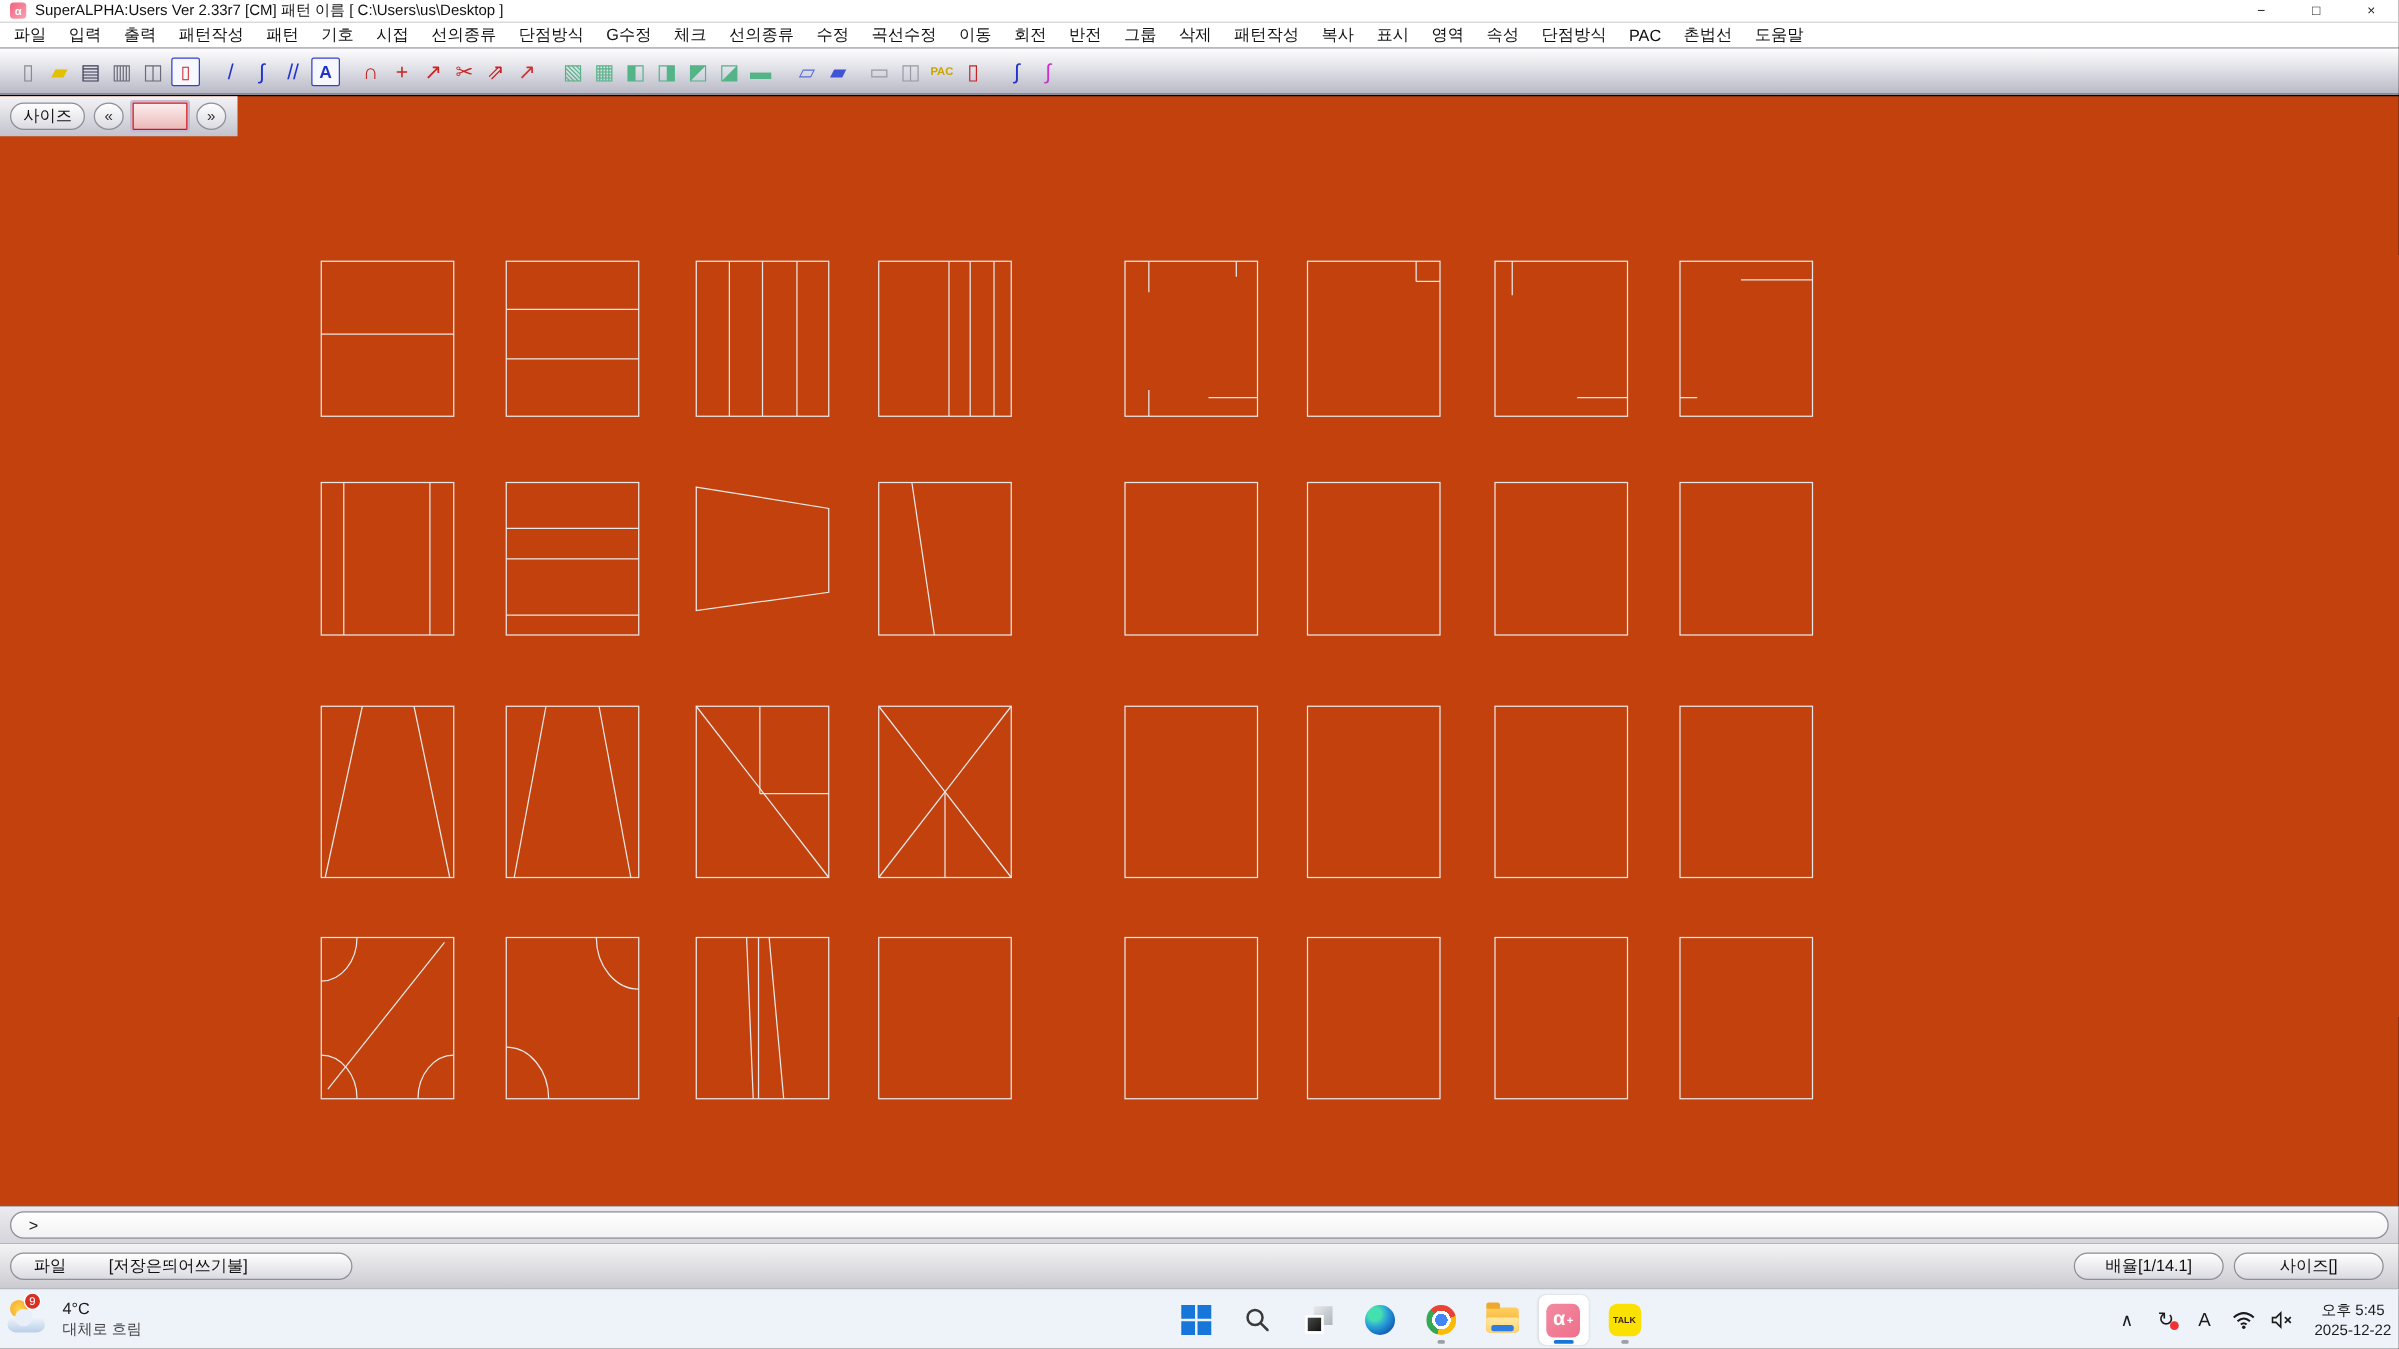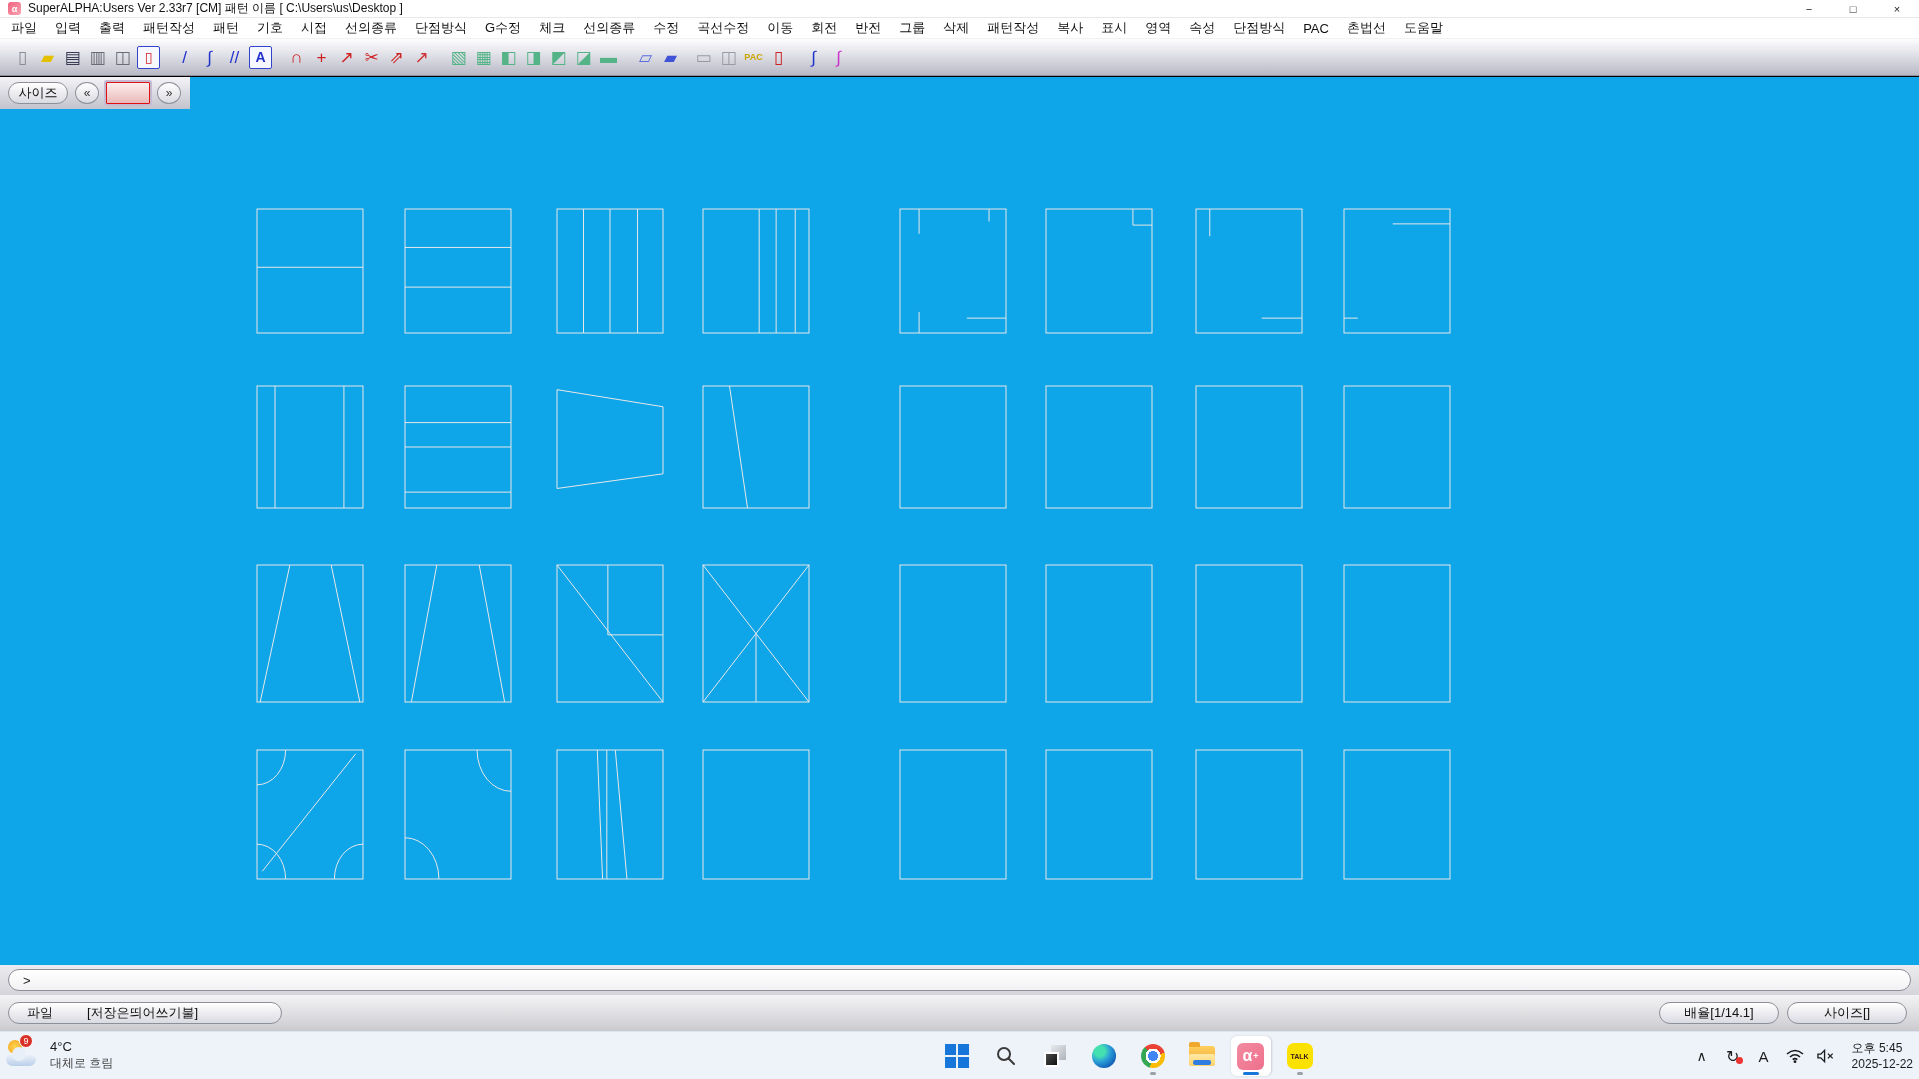--- a/index.html
+++ b/index.html
@@ -28,21 +28,21 @@
     background:linear-gradient(180deg,#fdfdfe 0%,#e3e3ea 40%,#b9b9c6 100%);
     border-top:1px solid #f2f2f6; border-bottom:1px solid #8f8f9c;
     display:flex; align-items:center; padding-left:10px; }
   .tool-icon { width:25px; height:27px; display:flex; align-items:center; justify-content:center;
     font-size:17px; line-height:1; flex:0 0 auto; }
   .tool-icon.boxed { width:23px; height:23px; border:1px solid #3344cc; background:#f7f7ff;
     border-radius:2px; margin:0 2px; font-size:14px; font-weight:bold; }
   .tool-icon.small { font-size:9px; font-weight:bold; letter-spacing:0; }
 
   
-  .canvas-area { position:absolute; top:77px; left:0; width:1919px; height:888px; background:#0ea5e9; }
+  .canvas-area { position:absolute; top:77px; left:0; width:1919px; height:888px; background:#c2410c; }
   .sizebar-strip { position:absolute; top:0; left:0; width:190px; height:32px;
     background:linear-gradient(180deg,#f4f4f7 0%,#d6d6de 60%,#c3c3cd 100%);
     display:flex; align-items:center; gap:7px; padding-left:8px; }
   .pill { background:linear-gradient(180deg,#ffffff,#dadae2); border:1px solid #8f8f9a;
     border-radius:11px; height:22px; display:flex; align-items:center; justify-content:center;
     font-size:13px; color:#111; }
   .size-pill { width:60px; }
   .nav-pill { width:24px; border-radius:50%; font-size:12px; color:#333; }
   .size-box { width:44px; height:22px; background:linear-gradient(180deg,#fdeeee,#eab9b9);
     border:1px solid #dd1111; box-shadow:0 0 0 2px #c6bad2; border-radius:1px; }
@@ -115,21 +115,21 @@
   .ico-kakao { width:26px; height:26px; border-radius:7px; background:#fae100; color:#3a1d1d;
     font-size:7px; font-weight:bold; display:flex; align-items:center; justify-content:center; }
 
   .tray { position:absolute; right:6px; top:0; height:48px; display:flex; align-items:center; gap:13px;
     color:#1b1b1b; }
   .tray-ico { font-size:14px; display:flex; align-items:center; justify-content:center;
     position:relative; width:18px; height:20px; }
   .sync-dot { position:absolute; right:-1px; bottom:2px; width:7px; height:7px; border-radius:50%;
     background:#e33; }
   .ime { font-size:15px; }
-  .clock { text-align:left; font-size:12px; line-height:1.35; margin-left:4px; }
+  .clock { text-align:center; font-size:12px; line-height:1.35; margin-left:4px; }
 </style>
 </head>
 <body>
 
 <div class="titlebar">
   <span class="app-icon">α</span>
   <span>SuperALPHA:Users Ver 2.33r7 [CM]   패턴 이름   [ C:\Users\us\Desktop ]</span>
   <div class="win-controls">
     <span class="win-btn">−</span>
     <span class="win-btn">□</span>

